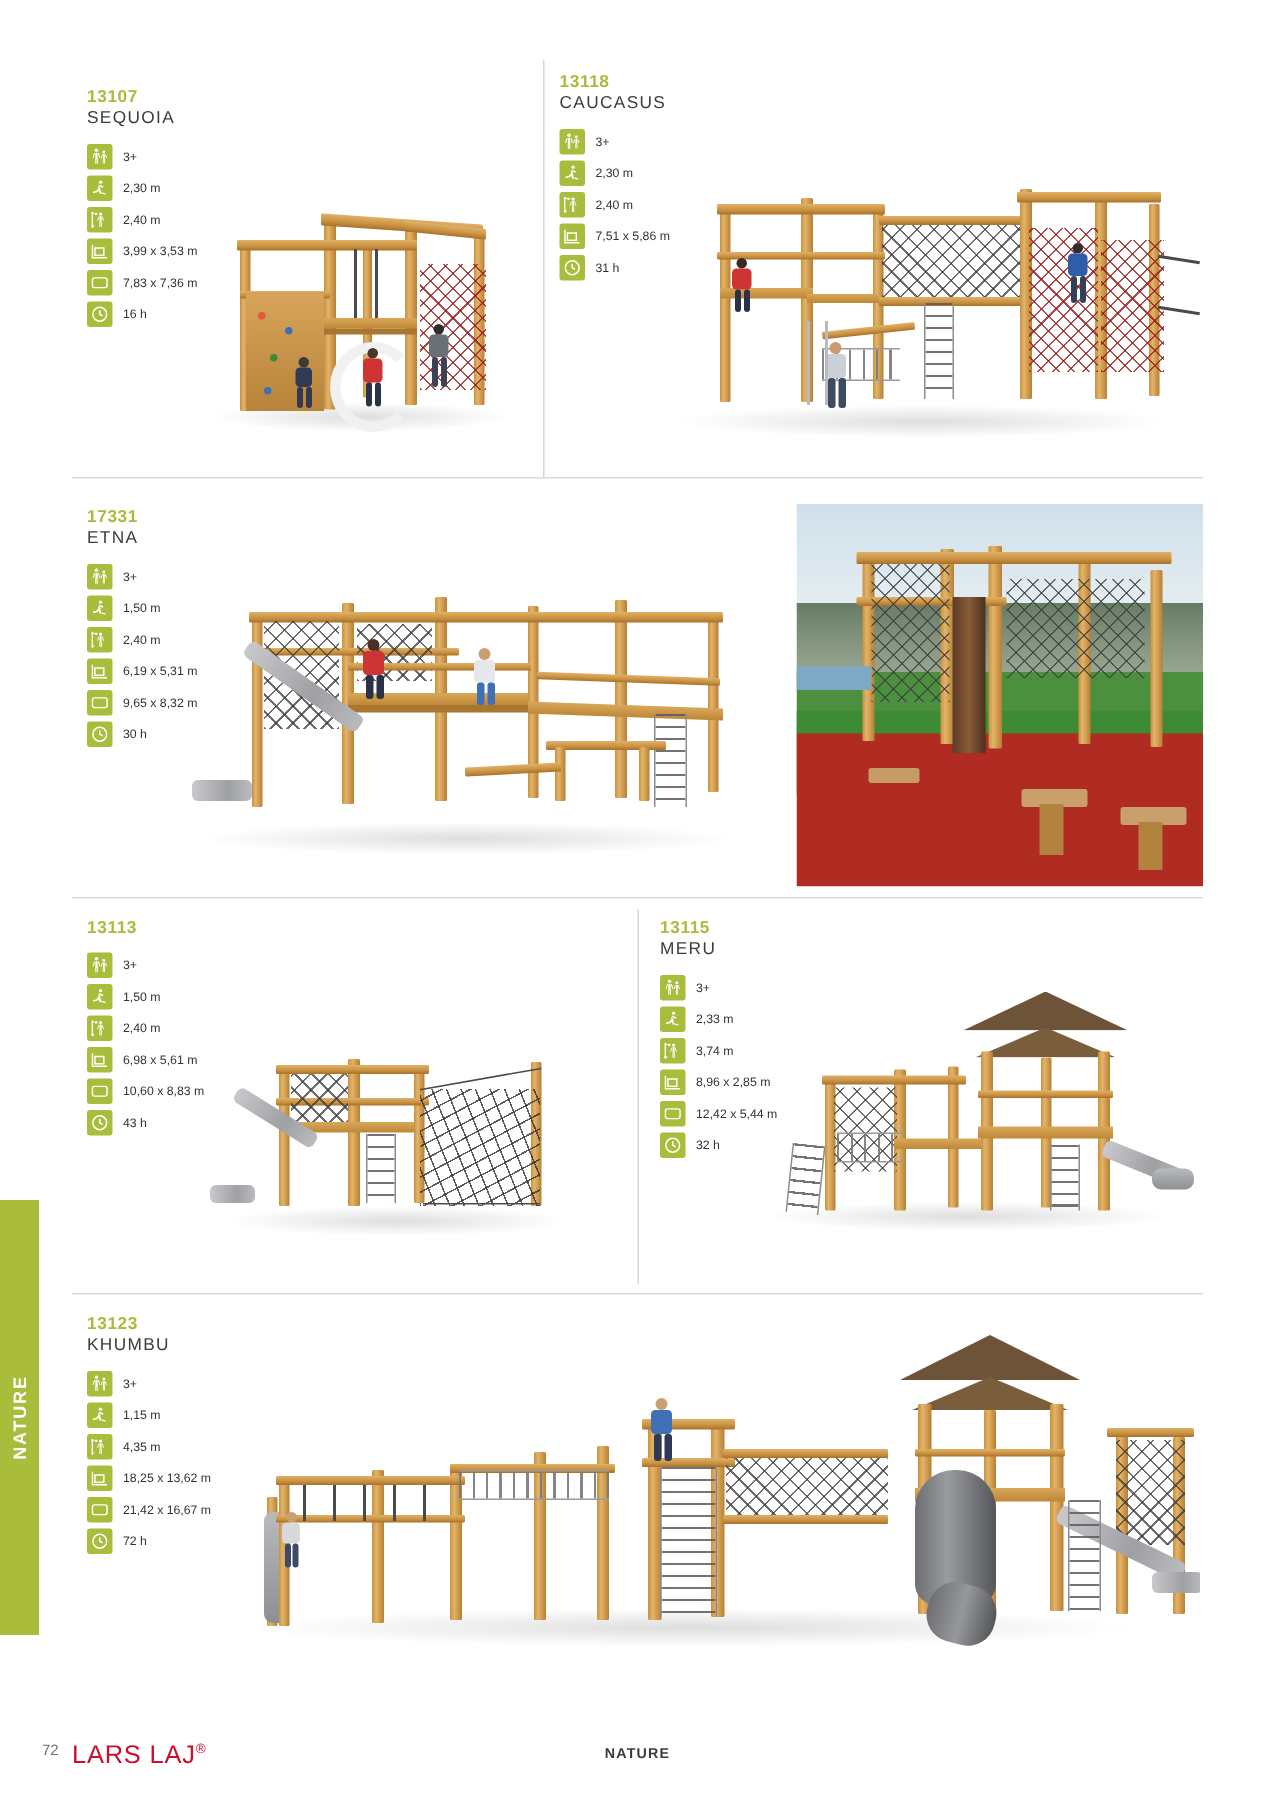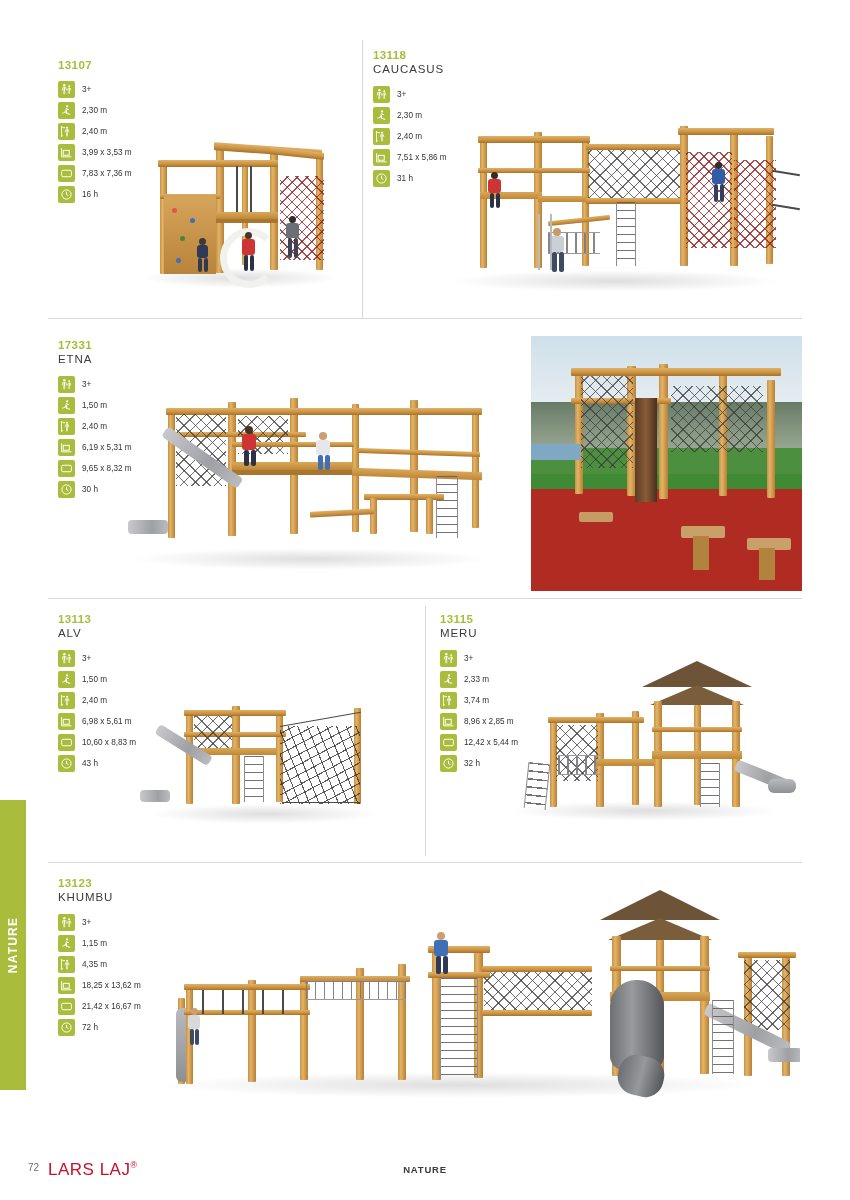--- a/index.html
+++ b/index.html
@@ -253,20 +253,21 @@
   <div class="hline" style="left:48px; top:862px; width:754px;"></div>
   <div class="vline" style="left:362px; top:40px; height:278px;"></div>
   <div class="vline" style="left:425px; top:606px; height:250px;"></div>
 
   <div class="side-tab">
     <span class="side-text">NATURE</span>
   </div>
 
   <div class="product" style="left:58px; top:58px; width:300px;">
     <p class="code">13107</p>
+    <p class="name">SEQUOIA</p>
     <div class="specs">
       <div class="spec-row">
         <span class="spec-icon">
           <svg width="13" height="13" viewBox="0 0 24 24">
               <g fill="#fff">
                 <circle cx="8" cy="4" r="2.2"></circle>
                 <rect x="6.6" y="7" width="2.8" height="8" rx="1"></rect>
                 <rect x="4.2" y="7.3" width="1.3" height="6.5" rx="0.6" transform="rotate(18 4.8 10)"></rect>
                 <rect x="10.5" y="7.3" width="1.3" height="6.5" rx="0.6" transform="rotate(-18 11.1 10)"></rect>
                 <rect x="6.5" y="14.3" width="1.3" height="6.5" rx="0.6"></rect>
@@ -708,21 +709,20 @@
     <div style="position:absolute; left:162px; top:200px; width:16px; height:34px; background:#b1833f;"></div>
     <div style="position:absolute; left:216px; top:202px; width:44px; height:12px; background:#caa06a; border-radius:2px;"></div>
     <div style="position:absolute; left:228px; top:212px; width:16px; height:32px; background:#b1833f;"></div>
     <div style="position:absolute; left:48px; top:176px; width:34px; height:10px; background:#c79c64; border-radius:2px;"></div>
 
     <div style="position:absolute; left:0; top:108px; width:50px; height:16px; background:#7fa8c4;"></div>
   </div>
 
   <div class="product" style="left:58px; top:612px; width:300px;">
     <p class="code">13113</p>
-    <p class="name">ALV</p>
     <div class="specs">
       <div class="spec-row">
         <span class="spec-icon">
           <svg width="13" height="13" viewBox="0 0 24 24">
               <g fill="#fff">
                 <circle cx="8" cy="4" r="2.2"></circle>
                 <rect x="6.6" y="7" width="2.8" height="8" rx="1"></rect>
                 <rect x="4.2" y="7.3" width="1.3" height="6.5" rx="0.6" transform="rotate(18 4.8 10)"></rect>
                 <rect x="10.5" y="7.3" width="1.3" height="6.5" rx="0.6" transform="rotate(-18 11.1 10)"></rect>
                 <rect x="6.5" y="14.3" width="1.3" height="6.5" rx="0.6"></rect>

